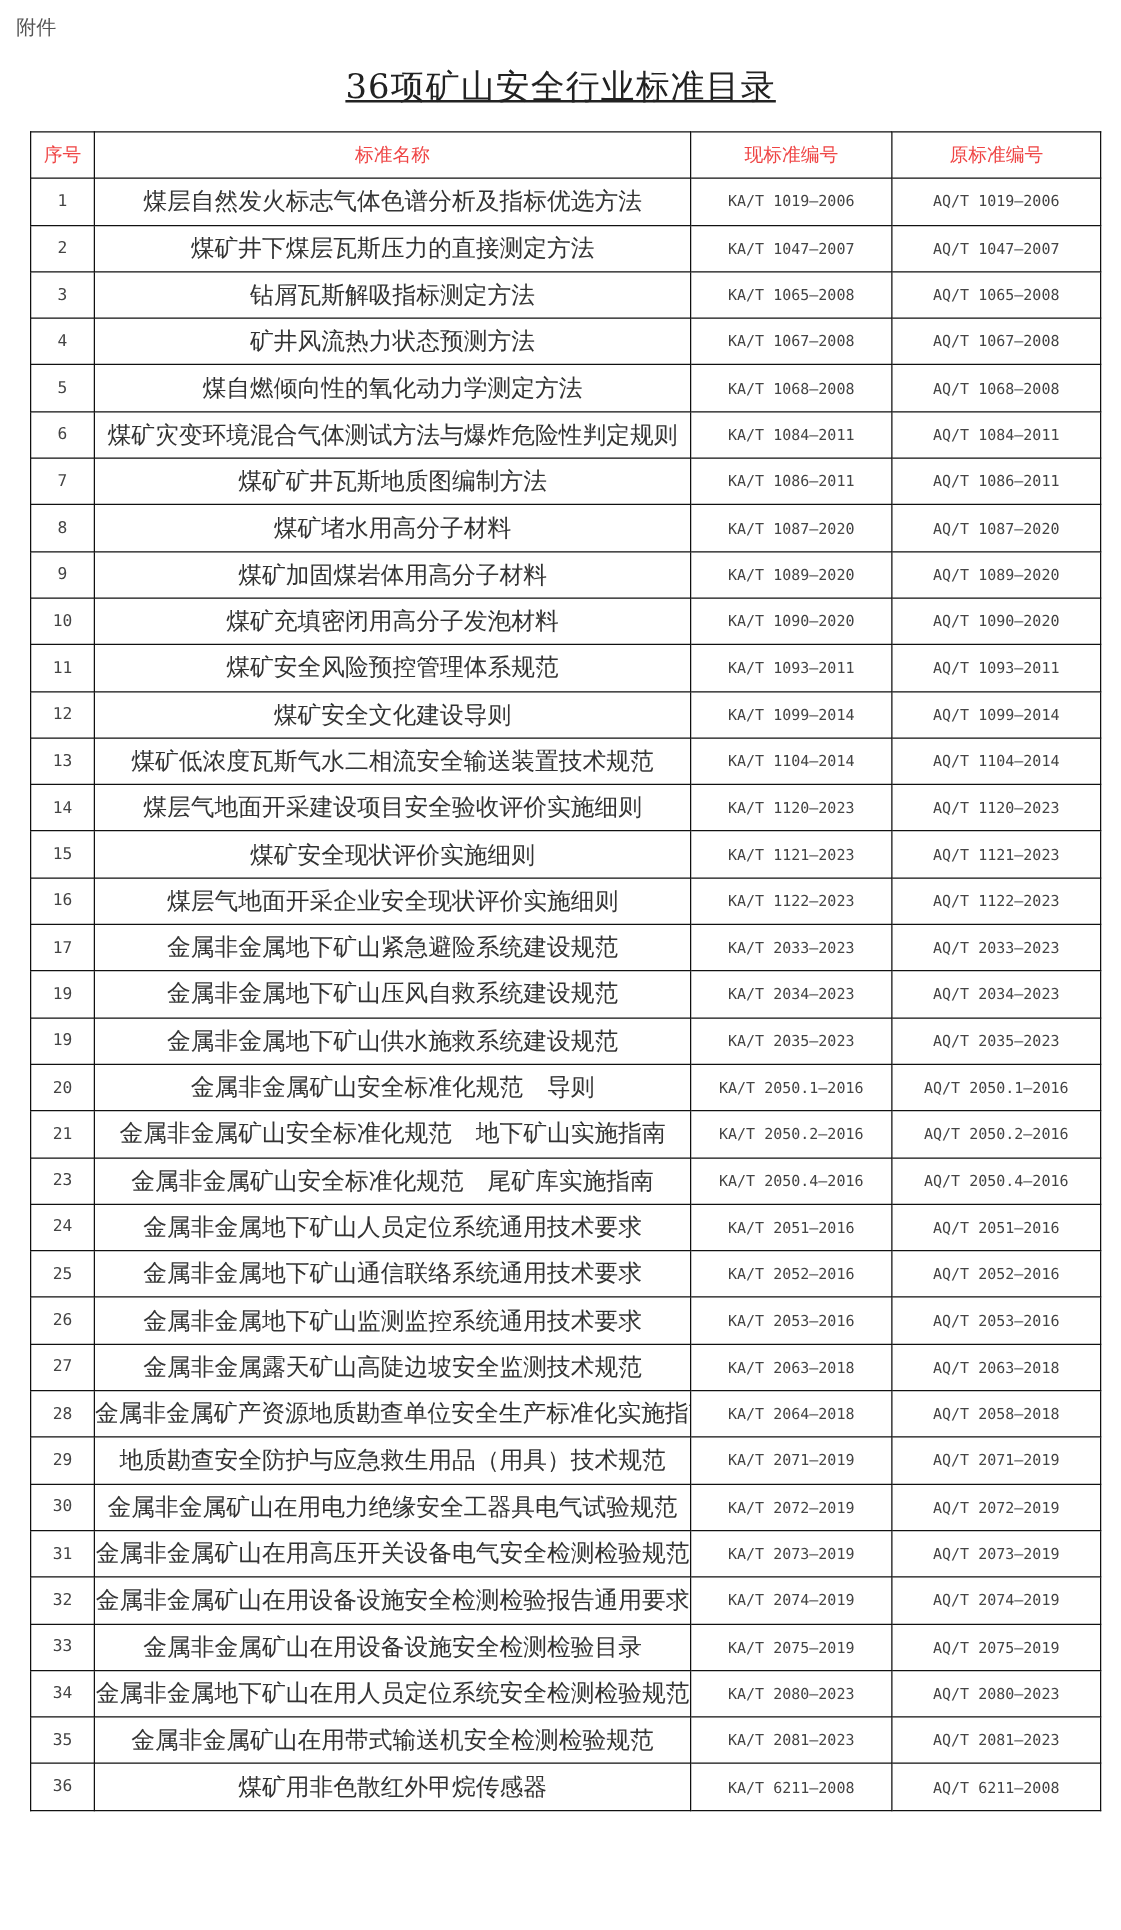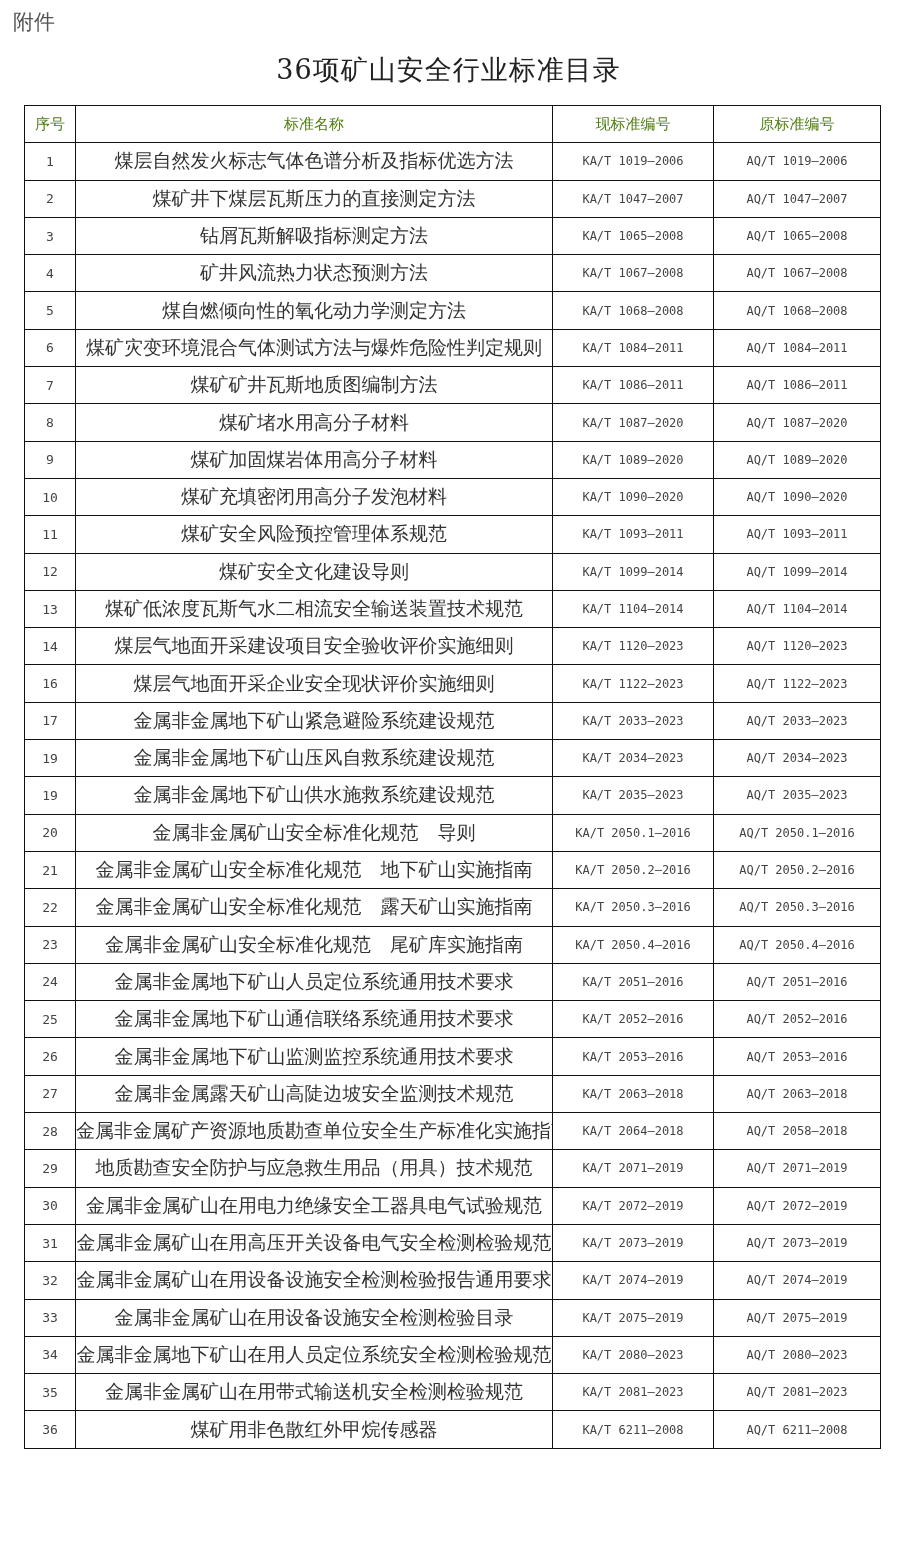--- a/index.html
+++ b/index.html
@@ -12,35 +12,36 @@
       height: 1544px;
       position: relative;
       font-family: "DejaVu Sans", "Liberation Sans", sans-serif;
       color: #333333;
       overflow: hidden;
     }
     .attachment-label {
       position: absolute;
       left: 13px;
       top: 8px;
-      font-size: 21px;
+      font-size: 16px;
       color: #555555;
       line-height: 28px;
     }
     .doc-title {
       position: absolute;
       left: 0;
       width: 897px;
       top: 50px;
       text-align: center;
       font-family: "DejaVu Serif", "Liberation Serif", serif;
       font-size: 27px;
       color: #222222;
       line-height: 40px;
       letter-spacing: 1px;
+      text-decoration: underline;
     }
     table.std-table {
       position: absolute;
       left: 24px;
       top: 105px;
       width: 856px;
       border-collapse: collapse;
       table-layout: fixed;
     }
     table.std-table th,
@@ -49,21 +50,21 @@
       height: 36.3px;
       padding: 0;
       text-align: center;
       vertical-align: middle;
       overflow: hidden;
       white-space: nowrap;
     }
     table.std-table th {
       font-weight: normal;
       font-size: 15px;
-      color: #4d7c0f;
+      color: #ef4444;
     }
     col.c-no { width: 51px; }
     col.c-name { width: 477px; }
     col.c-cur { width: 161px; }
     col.c-old { width: 167px; }
     td.cell-no {
       font-family: "DejaVu Sans Mono", "Liberation Mono", monospace;
       font-size: 13px;
       color: #444444;
     }
@@ -179,20 +180,26 @@
         <td class="cell-code">KA/T 1104—2014</td>
         <td class="cell-code">AQ/T 1104—2014</td>
       </tr>
       <tr>
         <td class="cell-no">14</td>
         <td class="cell-name">煤层气地面开采建设项目安全验收评价实施细则</td>
         <td class="cell-code">KA/T 1120—2023</td>
         <td class="cell-code">AQ/T 1120—2023</td>
       </tr>
       <tr>
+        <td class="cell-no">15</td>
+        <td class="cell-name">煤矿安全现状评价实施细则</td>
+        <td class="cell-code">KA/T 1121—2023</td>
+        <td class="cell-code">AQ/T 1121—2023</td>
+      </tr>
+      <tr>
         <td class="cell-no">16</td>
         <td class="cell-name">煤层气地面开采企业安全现状评价实施细则</td>
         <td class="cell-code">KA/T 1122—2023</td>
         <td class="cell-code">AQ/T 1122—2023</td>
       </tr>
       <tr>
         <td class="cell-no">17</td>
         <td class="cell-name">金属非金属地下矿山紧急避险系统建设规范</td>
         <td class="cell-code">KA/T 2033—2023</td>
         <td class="cell-code">AQ/T 2033—2023</td>
@@ -215,26 +222,20 @@
         <td class="cell-code">KA/T  2050.1—2016</td>
         <td class="cell-code">AQ/T 2050.1—2016</td>
       </tr>
       <tr>
         <td class="cell-no">21</td>
         <td class="cell-name">金属非金属矿山安全标准化规范　地下矿山实施指南</td>
         <td class="cell-code">KA/T  2050.2—2016</td>
         <td class="cell-code">AQ/T 2050.2—2016</td>
       </tr>
       <tr>
-        <td class="cell-no">22</td>
-        <td class="cell-name">金属非金属矿山安全标准化规范　露天矿山实施指南</td>
-        <td class="cell-code">KA/T  2050.3—2016</td>
-        <td class="cell-code">AQ/T 2050.3—2016</td>
-      </tr>
-      <tr>
         <td class="cell-no">23</td>
         <td class="cell-name">金属非金属矿山安全标准化规范　尾矿库实施指南</td>
         <td class="cell-code">KA/T  2050.4—2016</td>
         <td class="cell-code">AQ/T 2050.4—2016</td>
       </tr>
       <tr>
         <td class="cell-no">24</td>
         <td class="cell-name">金属非金属地下矿山人员定位系统通用技术要求</td>
         <td class="cell-code">KA/T 2051—2016</td>
         <td class="cell-code">AQ/T 2051—2016</td>

